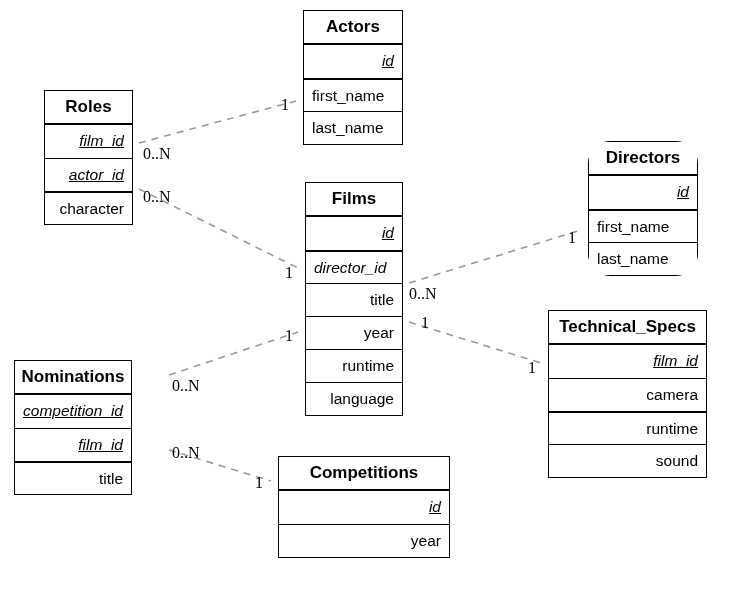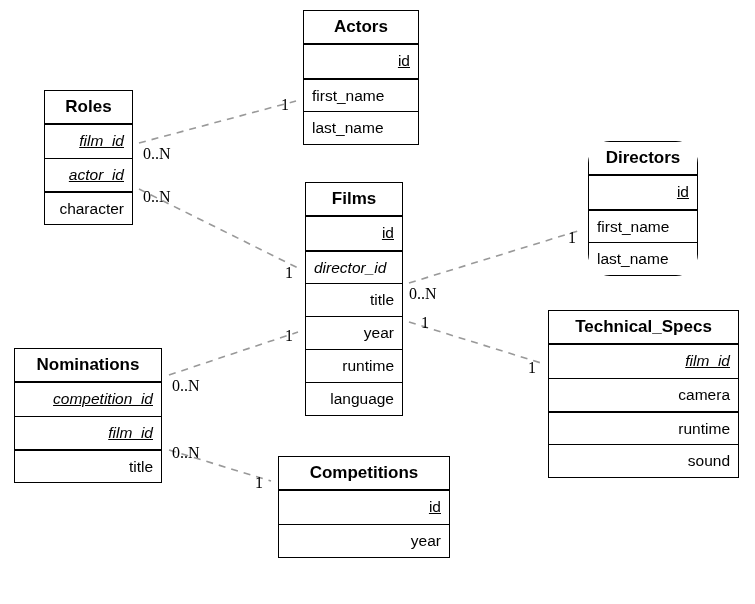--- a/index.html
+++ b/index.html
@@ -65,20 +65,21 @@
     border-top: 2px solid #000000;
   }
   .attr.left {
     text-align: left;
   }
   .attr .nm {
     display: inline-block;
   }
   .attr.pk .nm {
     text-decoration: underline;
+    font-style: italic;
   }
   .attr.fk .nm {
     font-style: italic;
   }
   .card {
     position: absolute;
     font-family: "Liberation Serif", serif;
     font-size: 16px;
     color: #000000;
     white-space: nowrap;
@@ -108,49 +109,49 @@
     <div class="card" style="left: 172px; top: 377px;">0..N</div>
     <div class="card" style="left: 285px; top: 327px;">1</div>
     <div class="card" style="left: 172px; top: 444px;">0..N</div>
     <div class="card" style="left: 255px; top: 474px;">1</div>
     <div class="entity" style="left: 44px; top: 90px; width: 89px;">
       <div class="entity-title">Roles</div>
       <div class="attr first pk fk"><span class="nm">film_id</span></div>
       <div class="attr pk fk"><span class="nm">actor_id</span></div>
       <div class="attr pk-break"><span class="nm">character</span></div>
     </div>
-    <div class="entity" style="left: 303px; top: 10px; width: 116px;">
+    <div class="entity" style="left: 303px; top: 10px; width: 100px;">
       <div class="entity-title">Actors</div>
       <div class="attr first pk"><span class="nm">id</span></div>
       <div class="attr left pk-break"><span class="nm">first_name</span></div>
       <div class="attr left"><span class="nm">last_name</span></div>
     </div>
     <div class="entity" style="left: 305px; top: 182px; width: 98px;">
       <div class="entity-title">Films</div>
       <div class="attr first pk"><span class="nm">id</span></div>
       <div class="attr left fk pk-break"><span class="nm">director_id</span></div>
       <div class="attr"><span class="nm">title</span></div>
       <div class="attr"><span class="nm">year</span></div>
       <div class="attr"><span class="nm">runtime</span></div>
       <div class="attr"><span class="nm">language</span></div>
     </div>
     <div class="entity" style="left: 588px; top: 141px; width: 110px; border-radius: 22px;">
       <div class="entity-title">Directors</div>
       <div class="attr first pk"><span class="nm">id</span></div>
       <div class="attr left pk-break"><span class="nm">first_name</span></div>
       <div class="attr left"><span class="nm">last_name</span></div>
     </div>
-    <div class="entity" style="left: 548px; top: 310px; width: 191px;">
+    <div class="entity" style="left: 548px; top: 310px; width: 159px;">
       <div class="entity-title">Technical_Specs</div>
       <div class="attr first pk fk"><span class="nm">film_id</span></div>
       <div class="attr"><span class="nm">camera</span></div>
       <div class="attr pk-break"><span class="nm">runtime</span></div>
       <div class="attr"><span class="nm">sound</span></div>
     </div>
-    <div class="entity" style="left: 14px; top: 348px; width: 148px;">
+    <div class="entity" style="left: 14px; top: 360px; width: 118px;">
       <div class="entity-title">Nominations</div>
       <div class="attr first pk fk"><span class="nm">competition_id</span></div>
       <div class="attr pk fk"><span class="nm">film_id</span></div>
       <div class="attr pk-break"><span class="nm">title</span></div>
     </div>
     <div class="entity" style="left: 278px; top: 456px; width: 172px;">
       <div class="entity-title">Competitions</div>
       <div class="attr first pk"><span class="nm">id</span></div>
       <div class="attr"><span class="nm">year</span></div>
     </div>

